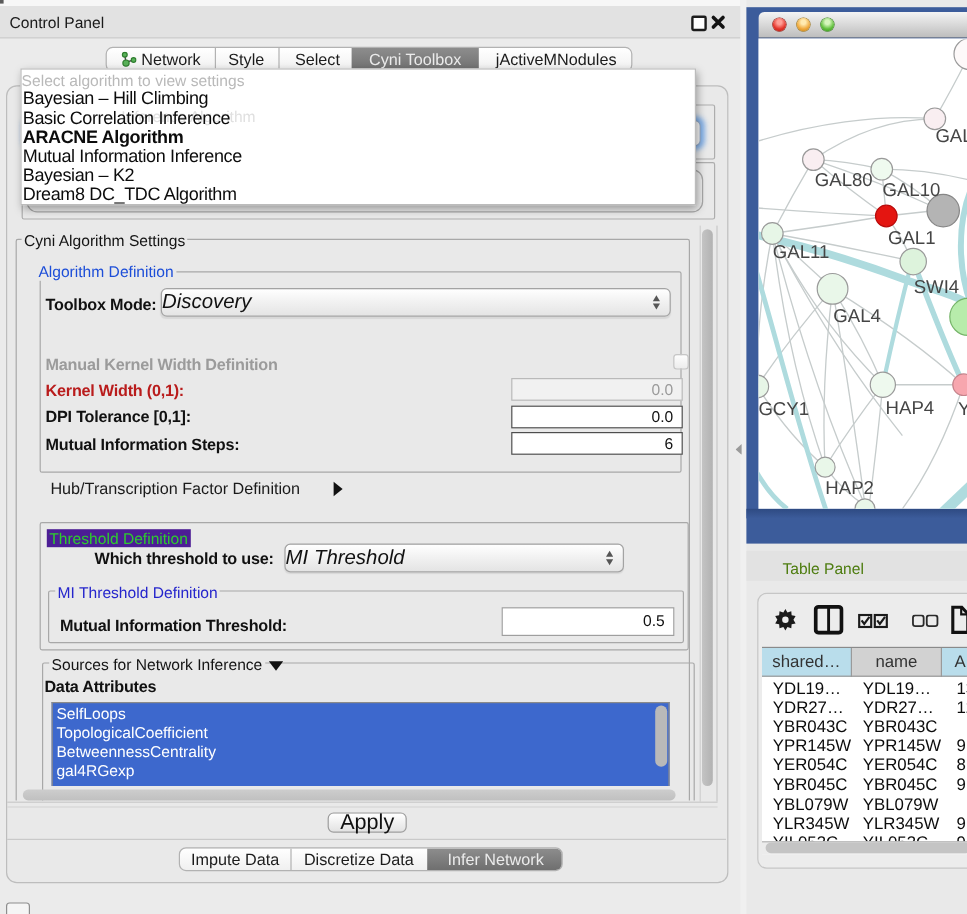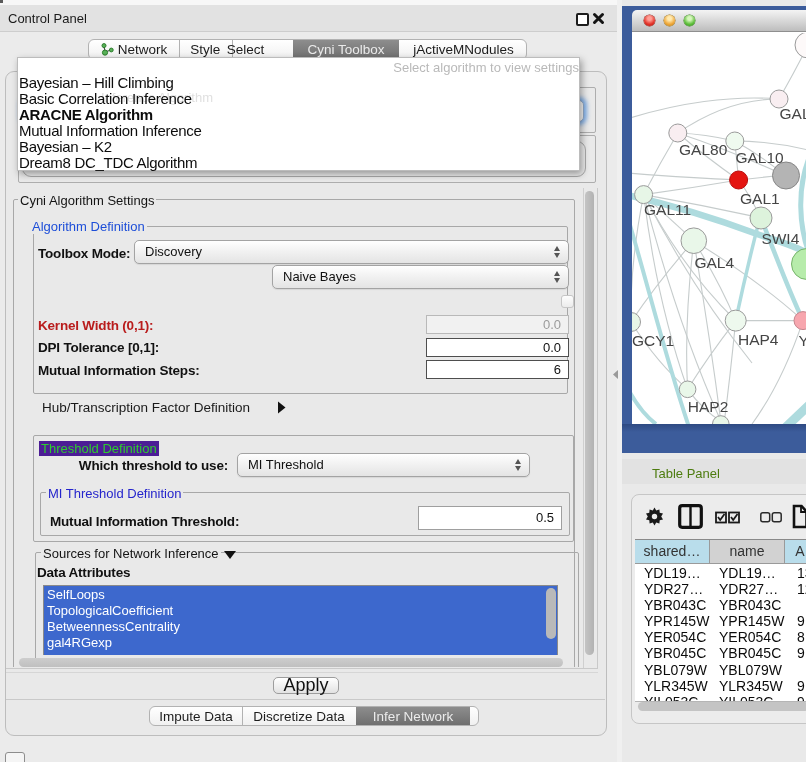--- a/index.html
+++ b/index.html
@@ -3,22 +3,22 @@
 <meta charset="utf-8">
 <style>
   html,body{margin:0;padding:0;}
   body{width:806px;height:762px;position:relative;overflow:hidden;
        font-family:"Liberation Sans", sans-serif;background:#e9e9e9;}
   .abs{position:absolute;}
   .bold{font-weight:bold;}
   .lbl{position:absolute;font-size:13.5px;font-weight:bold;color:#111;letter-spacing:-0.2px;}
   .combo{position:absolute;border:1px solid #a3a3a3;border-radius:5px;
      background:linear-gradient(#ffffff,#f2f2f2 45%,#e4e4e4);
-     font-size:13px;color:#111;line-height:22px;padding-left:10px;
-     box-shadow:0 1px 1px rgba(0,0,0,0.08);}
+     font-size:17px;color:#111;line-height:22px;
+     box-shadow:0 1px 1px rgba(0,0,0,0.08);font-style:italic;}
   .car{position:absolute;right:7px;top:50%;margin-top:-6px;width:8px;height:12px;}
   .car:before{content:"";position:absolute;left:1px;top:0;border-left:3.5px solid transparent;border-right:3.5px solid transparent;border-bottom:5px solid #555;}
   .car:after{content:"";position:absolute;left:1px;bottom:0;border-left:3.5px solid transparent;border-right:3.5px solid transparent;border-top:5px solid #555;}
   .fld{position:absolute;background:#fff;border:1px solid #4e4e4e;
      font-size:13px;color:#111;text-align:right;padding-right:7px;line-height:21px;}
   .grp{position:absolute;border:1px solid #a8a8a8;border-radius:2px;}
   .grplbl{position:absolute;font-size:13px;background:transparent;padding:0 2px;}
   .seg{position:absolute;top:0;bottom:0;display:flex;align-items:center;justify-content:center;
      font-size:13.5px;color:#1c1c1c;}
   .sep{position:absolute;top:0;bottom:0;width:1px;background:#b2b2b2;}
@@ -48,22 +48,22 @@
 <div class="abs" style="left:6px;top:188px;width:592px;height:479px;overflow:hidden;">
 
  <div class="grp" style="left:7px;top:11px;width:560px;height:600px;"></div>
  <div class="grplbl" style="left:12px;top:5px;color:#141414;background:#e9e9e9;">Cyni Algorithm Settings</div>
 
  <div class="grp" style="left:27px;top:38px;width:533px;height:166px;"></div>
  <div class="grplbl" style="left:24px;top:31px;color:#1d4ed8;background:#e9e9e9;">Algorithm Definition</div>
 
  <div class="lbl" style="left:32px;top:58px;">Toolbox Mode:</div>
  <div class="combo" style="left:128px;top:52px;width:423px;height:22px;">Discovery<span class="car"></span></div>
- <div class="combo" style="left:266px;top:77px;width:285px;height:22px;">Naive Bayes<span class="car"></span></div>
-
+
+ <div class="lbl" style="left:32px;top:108px;color:#9b9b9b;">Manual Kernel Width Definition</div>
  <div class="abs" style="left:555px;top:107px;width:11px;height:11px;border:1px solid #c6c6c6;border-radius:3px;background:linear-gradient(#fdfdfd,#ececec);"></div>
 
  <div class="lbl" style="left:32px;top:130px;color:#b91c1c;">Kernel Width (0,1):</div>
  <div class="fld" style="left:420px;top:127px;width:134px;height:17px;border-color:#b9b9b9;background:#f1f1f1;color:#9b9b9b;line-height:17px;">0.0</div>
 
  <div class="lbl" style="left:32px;top:152px;">DPI Tolerance [0,1]:</div>
  <div class="fld" style="left:420px;top:150px;width:134px;height:17px;line-height:17px;">0.0</div>
 
  <div class="lbl" style="left:32px;top:175px;">Mutual Information Steps:</div>
  <div class="fld" style="left:420px;top:172px;width:134px;height:17px;line-height:17px;">6</div>
@@ -102,45 +102,45 @@
 <div class="abs" style="left:584.5px;top:191px;width:9px;height:464px;background:linear-gradient(90deg,#c4c4c4,#b2b2b2);border-radius:5px;"></div>
 
 <div class="abs" style="left:19px;top:658px;width:544px;height:9px;background:linear-gradient(#cdcdcd,#c0c0c0);border-radius:5px;"></div>
 <div class="abs" style="left:6px;top:668px;width:592px;height:1px;background:#c9c9c9;"></div>
 <div class="abs" style="left:6px;top:672px;width:592px;height:1px;background:#d6d6d6;"></div>
 
 <div class="abs" style="left:273px;top:677px;width:64px;height:15px;border:1px solid #9d9d9d;border-radius:5px;background:linear-gradient(#ffffff,#eeeeee 60%,#e2e2e2);font-size:18px;text-align:center;line-height:15px;color:#111;">Apply</div>
 
 <div class="abs" style="left:6px;top:699px;width:599px;height:1px;background:#c9c9c9;"></div>
 
-<div class="abs" style="left:149px;top:706px;width:318px;height:18px;border:1px solid #b2b2b2;border-radius:6px;background:linear-gradient(#ffffff,#f0f0f0);overflow:hidden;padding-left:10px;">
+<div class="abs" style="left:149px;top:706px;width:318px;height:18px;border:1px solid #b2b2b2;border-radius:6px;background:linear-gradient(#ffffff,#f0f0f0);overflow:hidden;">
   <div class="seg" style="left:0;width:92px;">Impute Data</div>
   <div class="sep" style="left:92px;"></div>
   <div class="seg" style="left:92px;width:114px;">Discretize Data</div>
   <div class="seg" style="left:206px;width:114px;background:linear-gradient(#8d8d8d,#6f6f6f);color:#ebebeb;">Infer Network</div>
 </div>
 
 <div class="abs" style="left:88px;top:39px;width:437px;height:19px;border:1px solid #b2b2b2;border-radius:6px;background:linear-gradient(#ffffff,#f0f0f0);overflow:hidden;">
   <div class="seg" style="left:0;width:89px;">
     <svg width="14" height="14" viewBox="0 0 14 14" style="margin-right:4px;">
       <path d="M4 3 L5 9 M5 9 L11 7" stroke="#4a4a4a" stroke-width="1.2" fill="none"></path>
       <circle cx="4" cy="2.6" r="2" fill="#58b158" stroke="#2e7d2e"></circle>
       <circle cx="5" cy="9.6" r="2.6" fill="#58b158" stroke="#2e7d2e"></circle>
       <circle cx="11.3" cy="7" r="1.9" fill="#58b158" stroke="#2e7d2e"></circle>
     </svg>Network</div>
   <div class="sep" style="left:89.5px;"></div>
   <div class="seg" style="left:89.5px;width:53.5px;">Style</div>
   <div class="sep" style="left:143px;"></div>
-  <div class="seg" style="left:126px;width:61px;">Select</div>
+  <div class="seg" style="left:145px;width:61px;">Select</div>
   <div class="seg" style="left:204px;width:106px;background:linear-gradient(#8d8d8d,#6f6f6f);color:#ebebeb;">Cyni Toolbox</div>
   <div class="seg" style="left:310px;width:129px;">jActiveMNodules</div>
 </div>
 
 <div class="abs" style="left:17px;top:57px;width:561px;height:112px;background:#fff;border:1px solid #bcbcbc;box-shadow:2px 3px 7px rgba(0,0,0,0.35);z-index:30;">
-  <div class="abs" style="left:0;top:2px;width:561px;text-align:right;font-size:13px;color:#b9b9b9;">Select algorithm to view settings</div>
+  <div class="abs" style="left:0;top:2px;width:561px;text-align:left;font-size:13px;color:#b9b9b9;">Select algorithm to view settings</div>
   <div class="abs" style="left:83px;top:32px;font-size:13px;color:#e0e0e0;">Inference Algorithm</div>
   <div class="abs" style="left:1px;top:17px;font-size:15px;color:#0c0c0c;line-height:15.9px;letter-spacing:-0.3px;">
     Bayesian – Hill Climbing<br>
     Basic Correlation Inference<br>
     <span class="bold">ARACNE Algorithm</span><br>
     Mutual Information Inference<br>
     Bayesian – K2<br>
     Dream8 DC_TDC Algorithm
   </div>
 </div>

